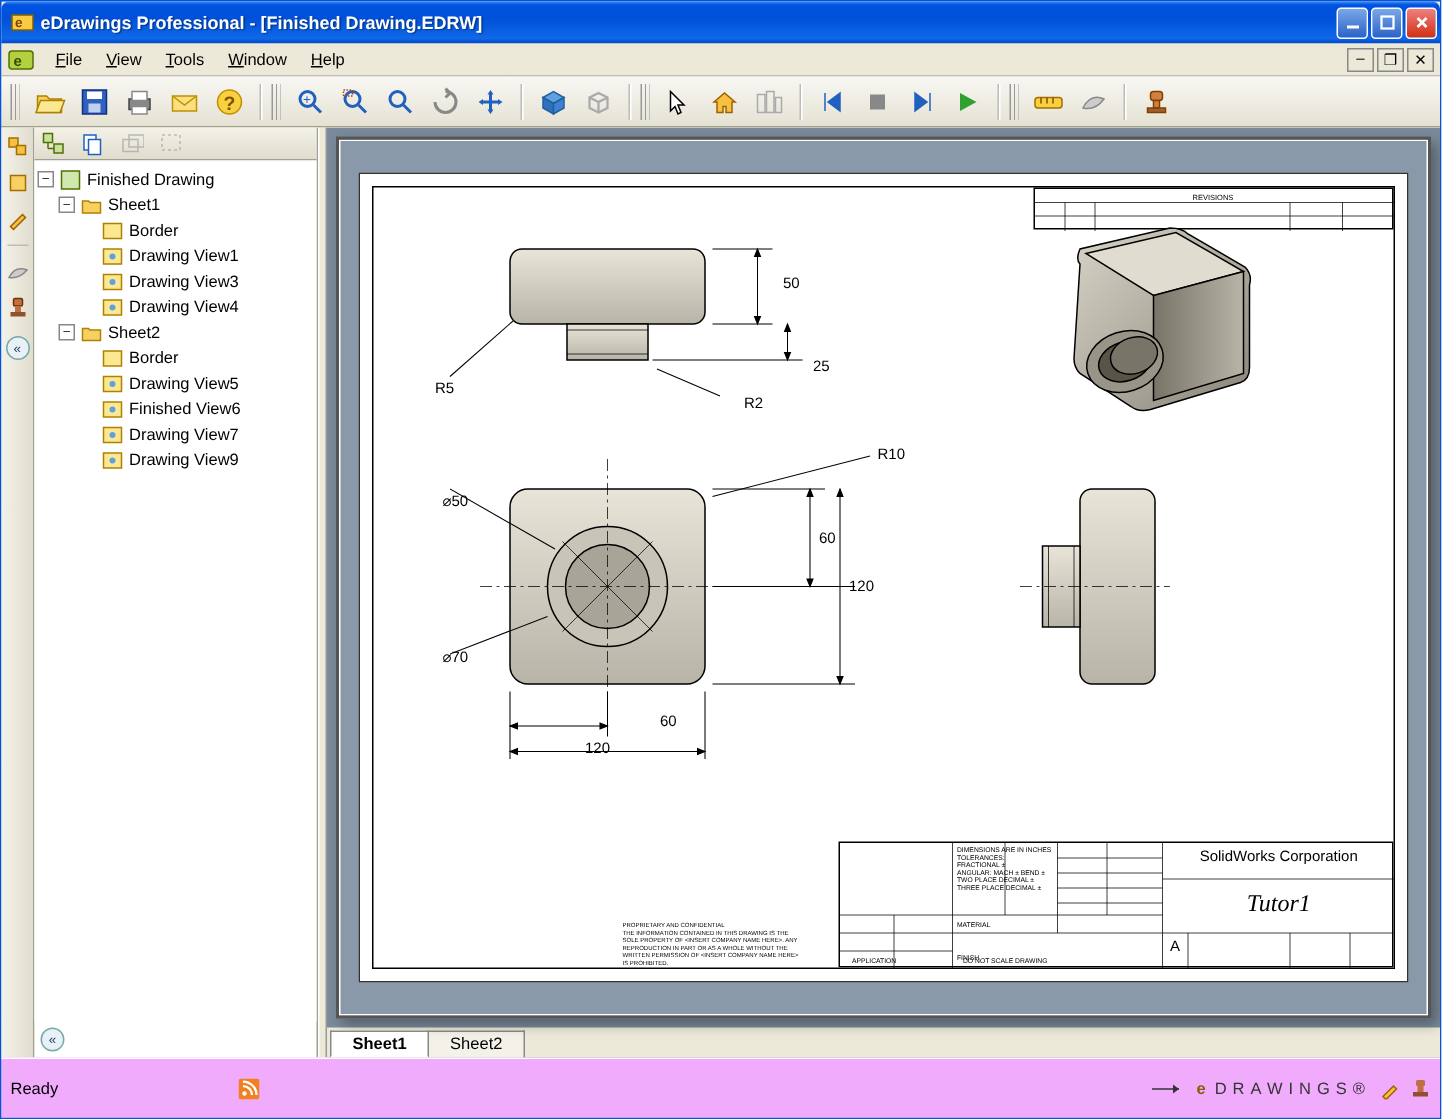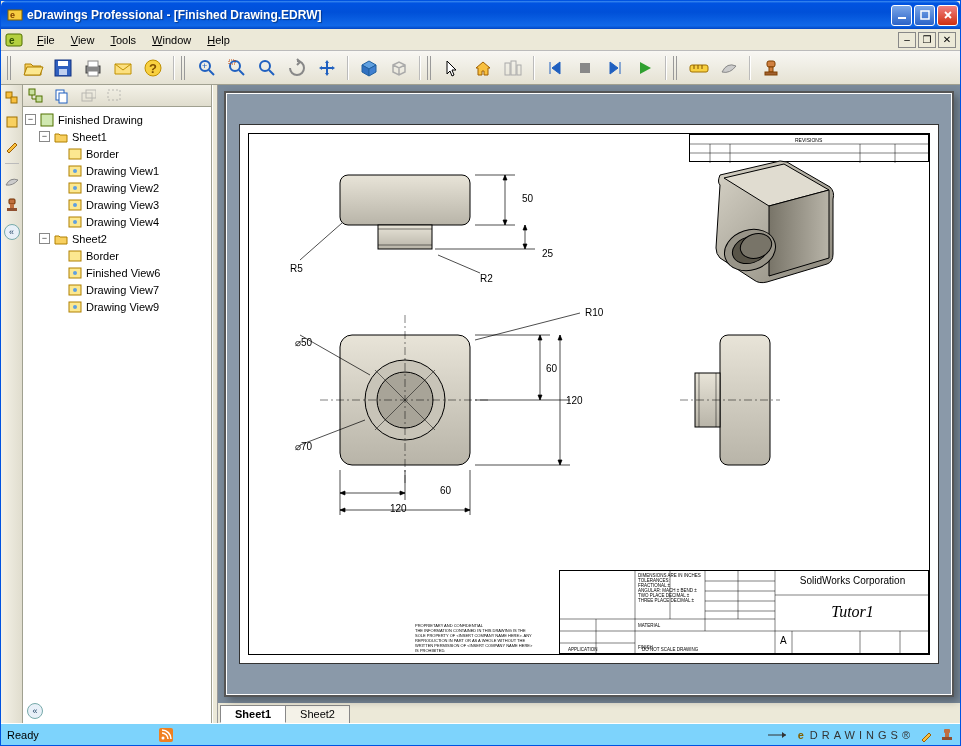--- a/index.html
+++ b/index.html
@@ -36,21 +36,21 @@
 .canvas-wrap { flex: 1; display: flex; flex-direction: column; background: #7a8a9a; position: relative; }
 .canvas-inner { flex: 1; margin: 6px; position: relative; border: 2px solid #555; background: #8a99a9; box-shadow: 0 0 0 1px #fff inset, 4px 4px 8px rgba(0,0,0,0.3); display:flex; align-items:center; justify-content:center; }
 .sheet-paper { width: 700px; height: 540px; background: #fff; border: 1px solid #333; position: relative; font-family: Arial; }
 .sheet-border { position: absolute; inset: 8px; border: 1px solid #000; }
 .dim-label { position: absolute; font-size: 10px; color: #000; font-family: Arial;}
 .titleblock { position: absolute; right: 9px; bottom: 9px; width: 370px; height: 84px; border: 1px solid #000; background:#fff; font-size: 7px; }
 .rev-block { position: absolute; right: 9px; top: 9px; width: 240px; height: 28px; border: 1px solid #000; font-size: 6px; }
 .sheet-tabs-bar { height: 20px; background: #ece9d8; display: flex; align-items: flex-end; padding-left: 2px; }
 .sheet-tab { height: 18px; padding: 2px 14px; background: #f4f2e8; border: 1px solid #888; border-bottom: none; font-size: 11px; cursor: pointer; margin-right: -1px; }
 .sheet-tab.active { background: #fff; font-weight: bold; border-bottom: 1px solid #fff; position: relative; z-index: 2; }
-.statusbar { height: 22px; background: #7dd3fc; border-top: 1px solid #fff; display: flex; align-items: center; padding: 0 6px; font-size: 11px; }
+.statusbar { height: 40px; background: #f0abfc; border-top: 1px solid #fff; display: flex; align-items: center; padding: 0 6px; font-size: 11px; }
 .status-right { margin-left: auto; display: flex; align-items: center; gap: 6px; }
 .brand { font-family: Arial; letter-spacing: 4px; font-size: 11px; color: #333; text-align: right; }
 svg { display: block; }
 .ls-chev-top { width: 16px; height: 16px; border: 1px solid #7aa; border-radius: 8px; background: #e8f0f8; display: flex; align-items: center; justify-content: center; font-size: 9px; color: #246; margin-top: 4px;}
 </style>
 </head>
 <body>
 
 <div class="window">
 
@@ -343,29 +343,20 @@
             </span>
             <span>Drawing View1</span>
           </div>
         <div class="tree-row" style="padding-left:42px">
             <span class="tree-icon">
               <svg width="14" height="12">
                 <rect x="1" y="1" width="12" height="10" fill="#fce890" stroke="#b08000"></rect>
                 <circle cx="7" cy="6" r="2" fill="#60a0e0"></circle>
               </svg>
             </span>
-            <span>Drawing View2</span>
-          </div>
-        <div class="tree-row" style="padding-left:42px">
-            <span class="tree-icon">
-              <svg width="14" height="12">
-                <rect x="1" y="1" width="12" height="10" fill="#fce890" stroke="#b08000"></rect>
-                <circle cx="7" cy="6" r="2" fill="#60a0e0"></circle>
-              </svg>
-            </span>
             <span>Drawing View3</span>
           </div>
         <div class="tree-row" style="padding-left:42px">
             <span class="tree-icon">
               <svg width="14" height="12">
                 <rect x="1" y="1" width="12" height="10" fill="#fce890" stroke="#b08000"></rect>
                 <circle cx="7" cy="6" r="2" fill="#60a0e0"></circle>
               </svg>
             </span>
             <span>Drawing View4</span>
@@ -379,20 +370,29 @@
             </span>
           <span>Sheet2</span>
         </div>
         <div class="tree-row" style="padding-left:42px">
             <span class="tree-icon">
               <svg width="14" height="12">
                 <rect x="1" y="1" width="12" height="10" fill="#fce890" stroke="#b08000"></rect>
               </svg>
             </span>
             <span>Border</span>
+          </div>
+        <div class="tree-row" style="padding-left:42px">
+            <span class="tree-icon">
+              <svg width="14" height="12">
+                <rect x="1" y="1" width="12" height="10" fill="#fce890" stroke="#b08000"></rect>
+                <circle cx="7" cy="6" r="2" fill="#60a0e0"></circle>
+              </svg>
+            </span>
+            <span>Drawing View5</span>
           </div>
         <div class="tree-row" style="padding-left:42px">
             <span class="tree-icon">
               <svg width="14" height="12">
                 <rect x="1" y="1" width="12" height="10" fill="#fce890" stroke="#b08000"></rect>
                 <circle cx="7" cy="6" r="2" fill="#60a0e0"></circle>
               </svg>
             </span>
             <span>Finished View6</span>
           </div>
@@ -459,21 +459,21 @@
               <line x1="155" y1="94" x2="255" y2="94"></line>
                 <line x1="245" y1="70" x2="245" y2="94"></line>
               <path d="M245 70 l-2 5 h4 z M245 94 l-2 -5 h4 z" fill="#000"></path>
               <line x1="20" y1="105" x2="62" y2="68"></line>
                 <line x1="158" y1="100" x2="200" y2="118"></line>
             </g>
           </svg>
           <span class="dim-label" style="left:282px; top:68px">50</span>
           <span class="dim-label" style="left:302px; top:123px">25</span>
           <span class="dim-label" style="left:50px; top:138px">R5</span>
-          <span class="dim-label" style="left:240px; top:148px">R2</span>
+          <span class="dim-label" style="left:256px; top:148px">R2</span>
 
           <svg width="220" height="220" style="position:absolute; left:80px; top:190px">
             <defs>
                 <radialGradient id="rg1">
                   <stop offset="0" stop-color="#e8e4d8"></stop>
                   <stop offset="1" stop-color="#b0aca0"></stop>
                 </radialGradient>
               </defs>
             <rect x="20" y="20" width="130" height="130" rx="12" fill="url(#g1)" stroke="#000"></rect>
             <circle cx="85" cy="85" r="40" fill="#c8c4b8" stroke="#000"></circle>

